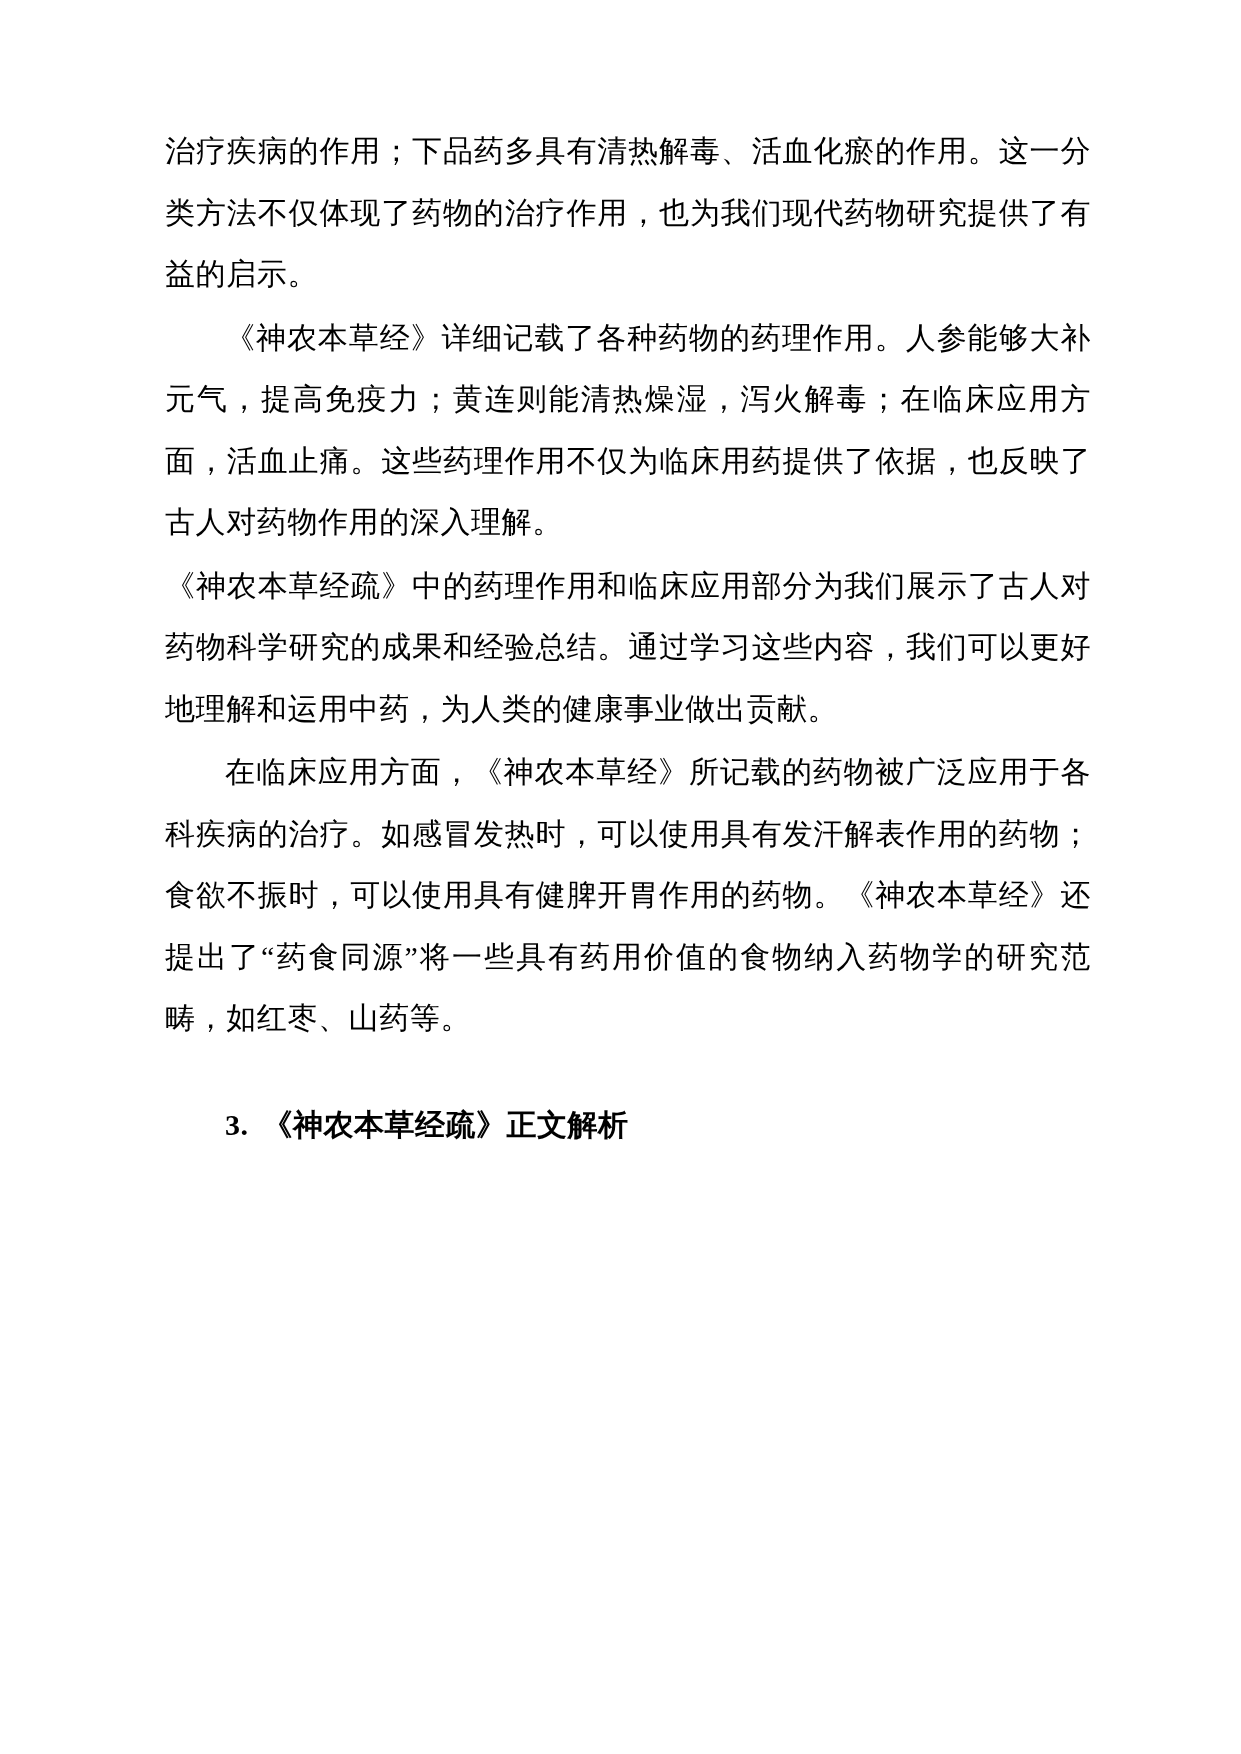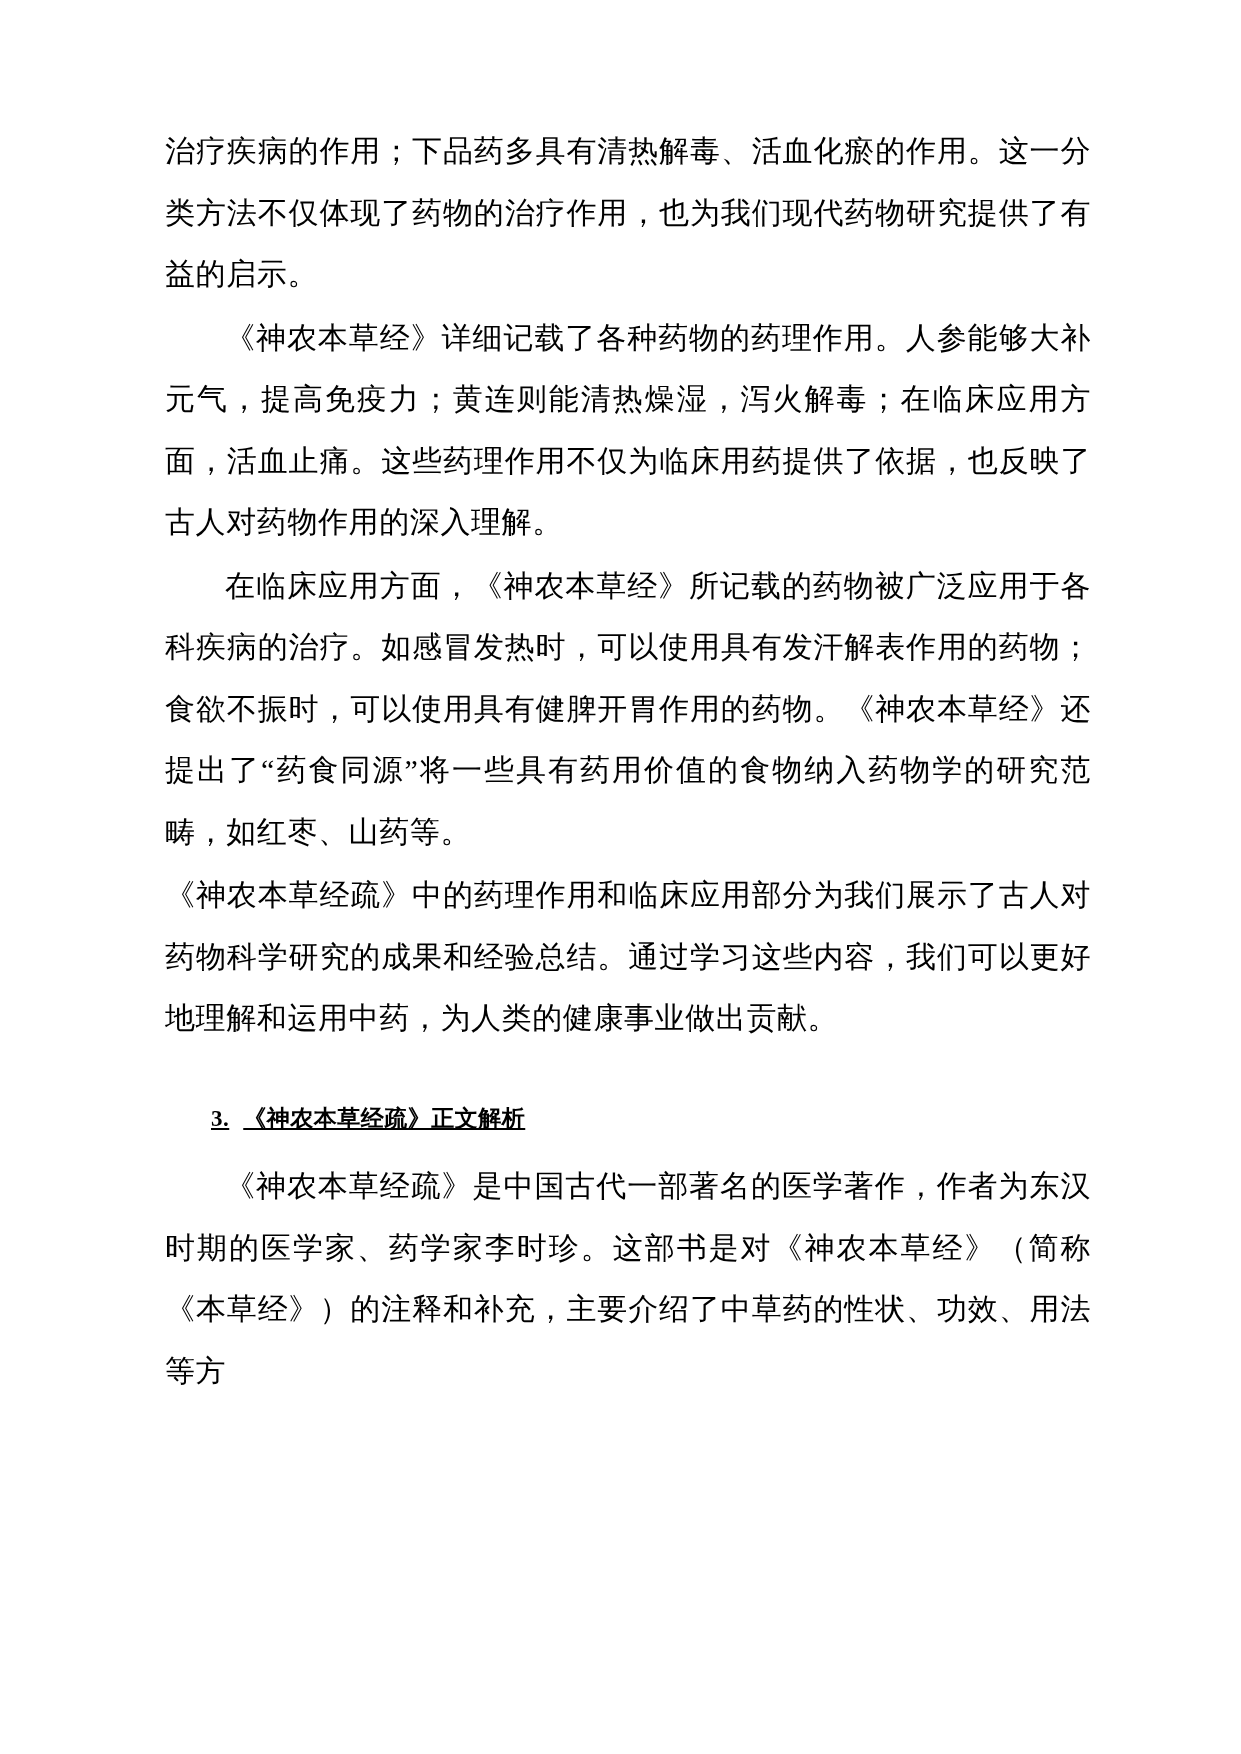--- a/index.html
+++ b/index.html
@@ -29,46 +29,44 @@
     letter-spacing: 0.6px;
   }
   p.para {
     margin: 0 0 2px 0;
     text-indent: 2em;
   }
   p.para.no-indent {
     text-indent: 0;
   }
   h2.heading {
-    font-size: 23px;
+    font-size: 30px;
     font-weight: bold;
     margin: 52px 0 18px 0;
     text-indent: 2em;
     letter-spacing: 0.5px;
     line-height: 1.6;
-    text-decoration: underline;
   }
   h2.heading .num {
     margin-right: 14px;
   }
 </style>
 </head>
 <body>
 
 <div class="page">
   <div class="doc-body">
 
     <p class="para no-indent">治疗疾病的作用；下品药多具有清热解毒、活血化瘀的作用。这一分类方法不仅体现了药物的治疗作用，也为我们现代药物研究提供了有益的启示。</p>
 
     <p class="para">《神农本草经》详细记载了各种药物的药理作用。人参能够大补元气，提高免疫力；黄连则能清热燥湿，泻火解毒；在临床应用方面，活血止痛。这些药理作用不仅为临床用药提供了依据，也反映了古人对药物作用的深入理解。</p>
 
+    <p class="para no-indent">《神农本草经疏》中的药理作用和临床应用部分为我们展示了古人对药物科学研究的成果和经验总结。通过学习这些内容，我们可以更好地理解和运用中药，为人类的健康事业做出贡献。</p>
+
     <p class="para">在临床应用方面，《神农本草经》所记载的药物被广泛应用于各科疾病的治疗。如感冒发热时，可以使用具有发汗解表作用的药物；食欲不振时，可以使用具有健脾开胃作用的药物。《神农本草经》还提出了“药食同源”将一些具有药用价值的食物纳入药物学的研究范畴，如红枣、山药等。</p>
-
-    <p class="para no-indent">《神农本草经疏》中的药理作用和临床应用部分为我们展示了古人对药物科学研究的成果和经验总结。通过学习这些内容，我们可以更好地理解和运用中药，为人类的健康事业做出贡献。</p>
 
     <h2 class="heading">
       <span class="num">3.</span><span>《神农本草经疏》正文解析</span>
     </h2>
 
-    <p class="para">《神农本草经疏》是中国古代一部著名的医学著作，作者为东汉时期的医学家、药学家李时珍。这部书是对《神农本草经》（简称《本草经》）的注释和补充，主要介绍了中草药的性状、功效、用法等方</p>
 
   </div>
 </div>
 
 </body></html>

